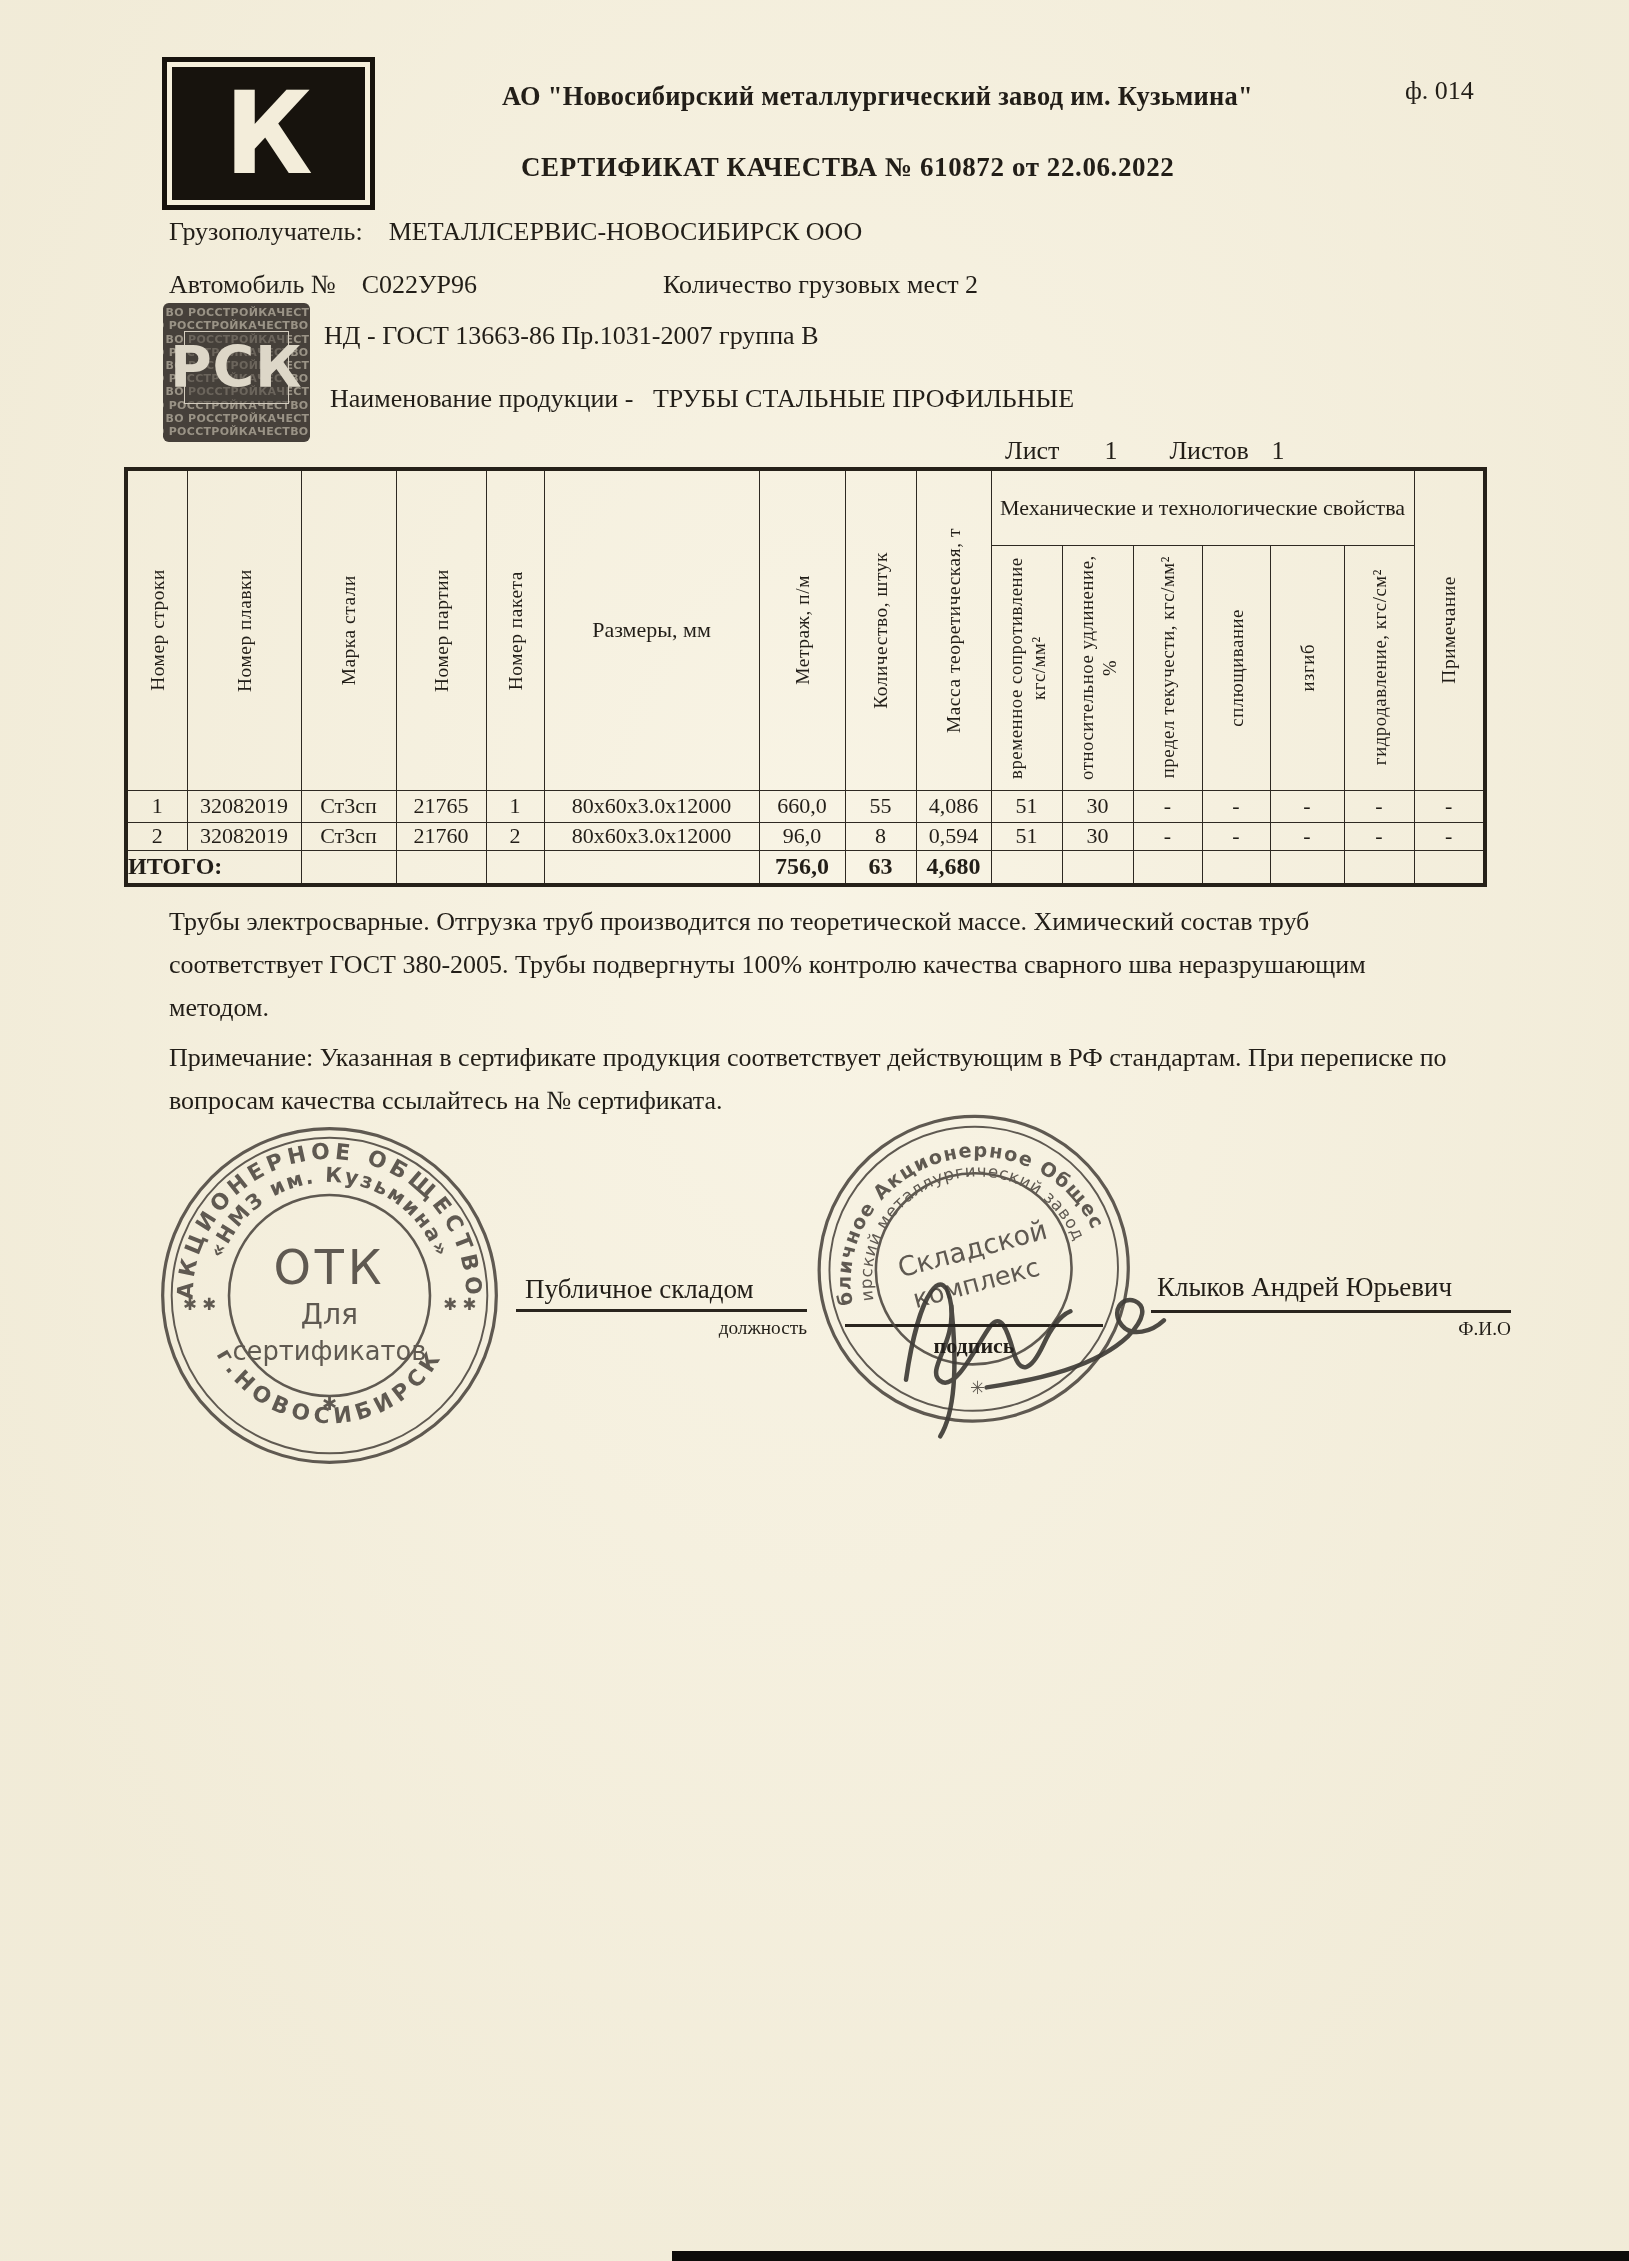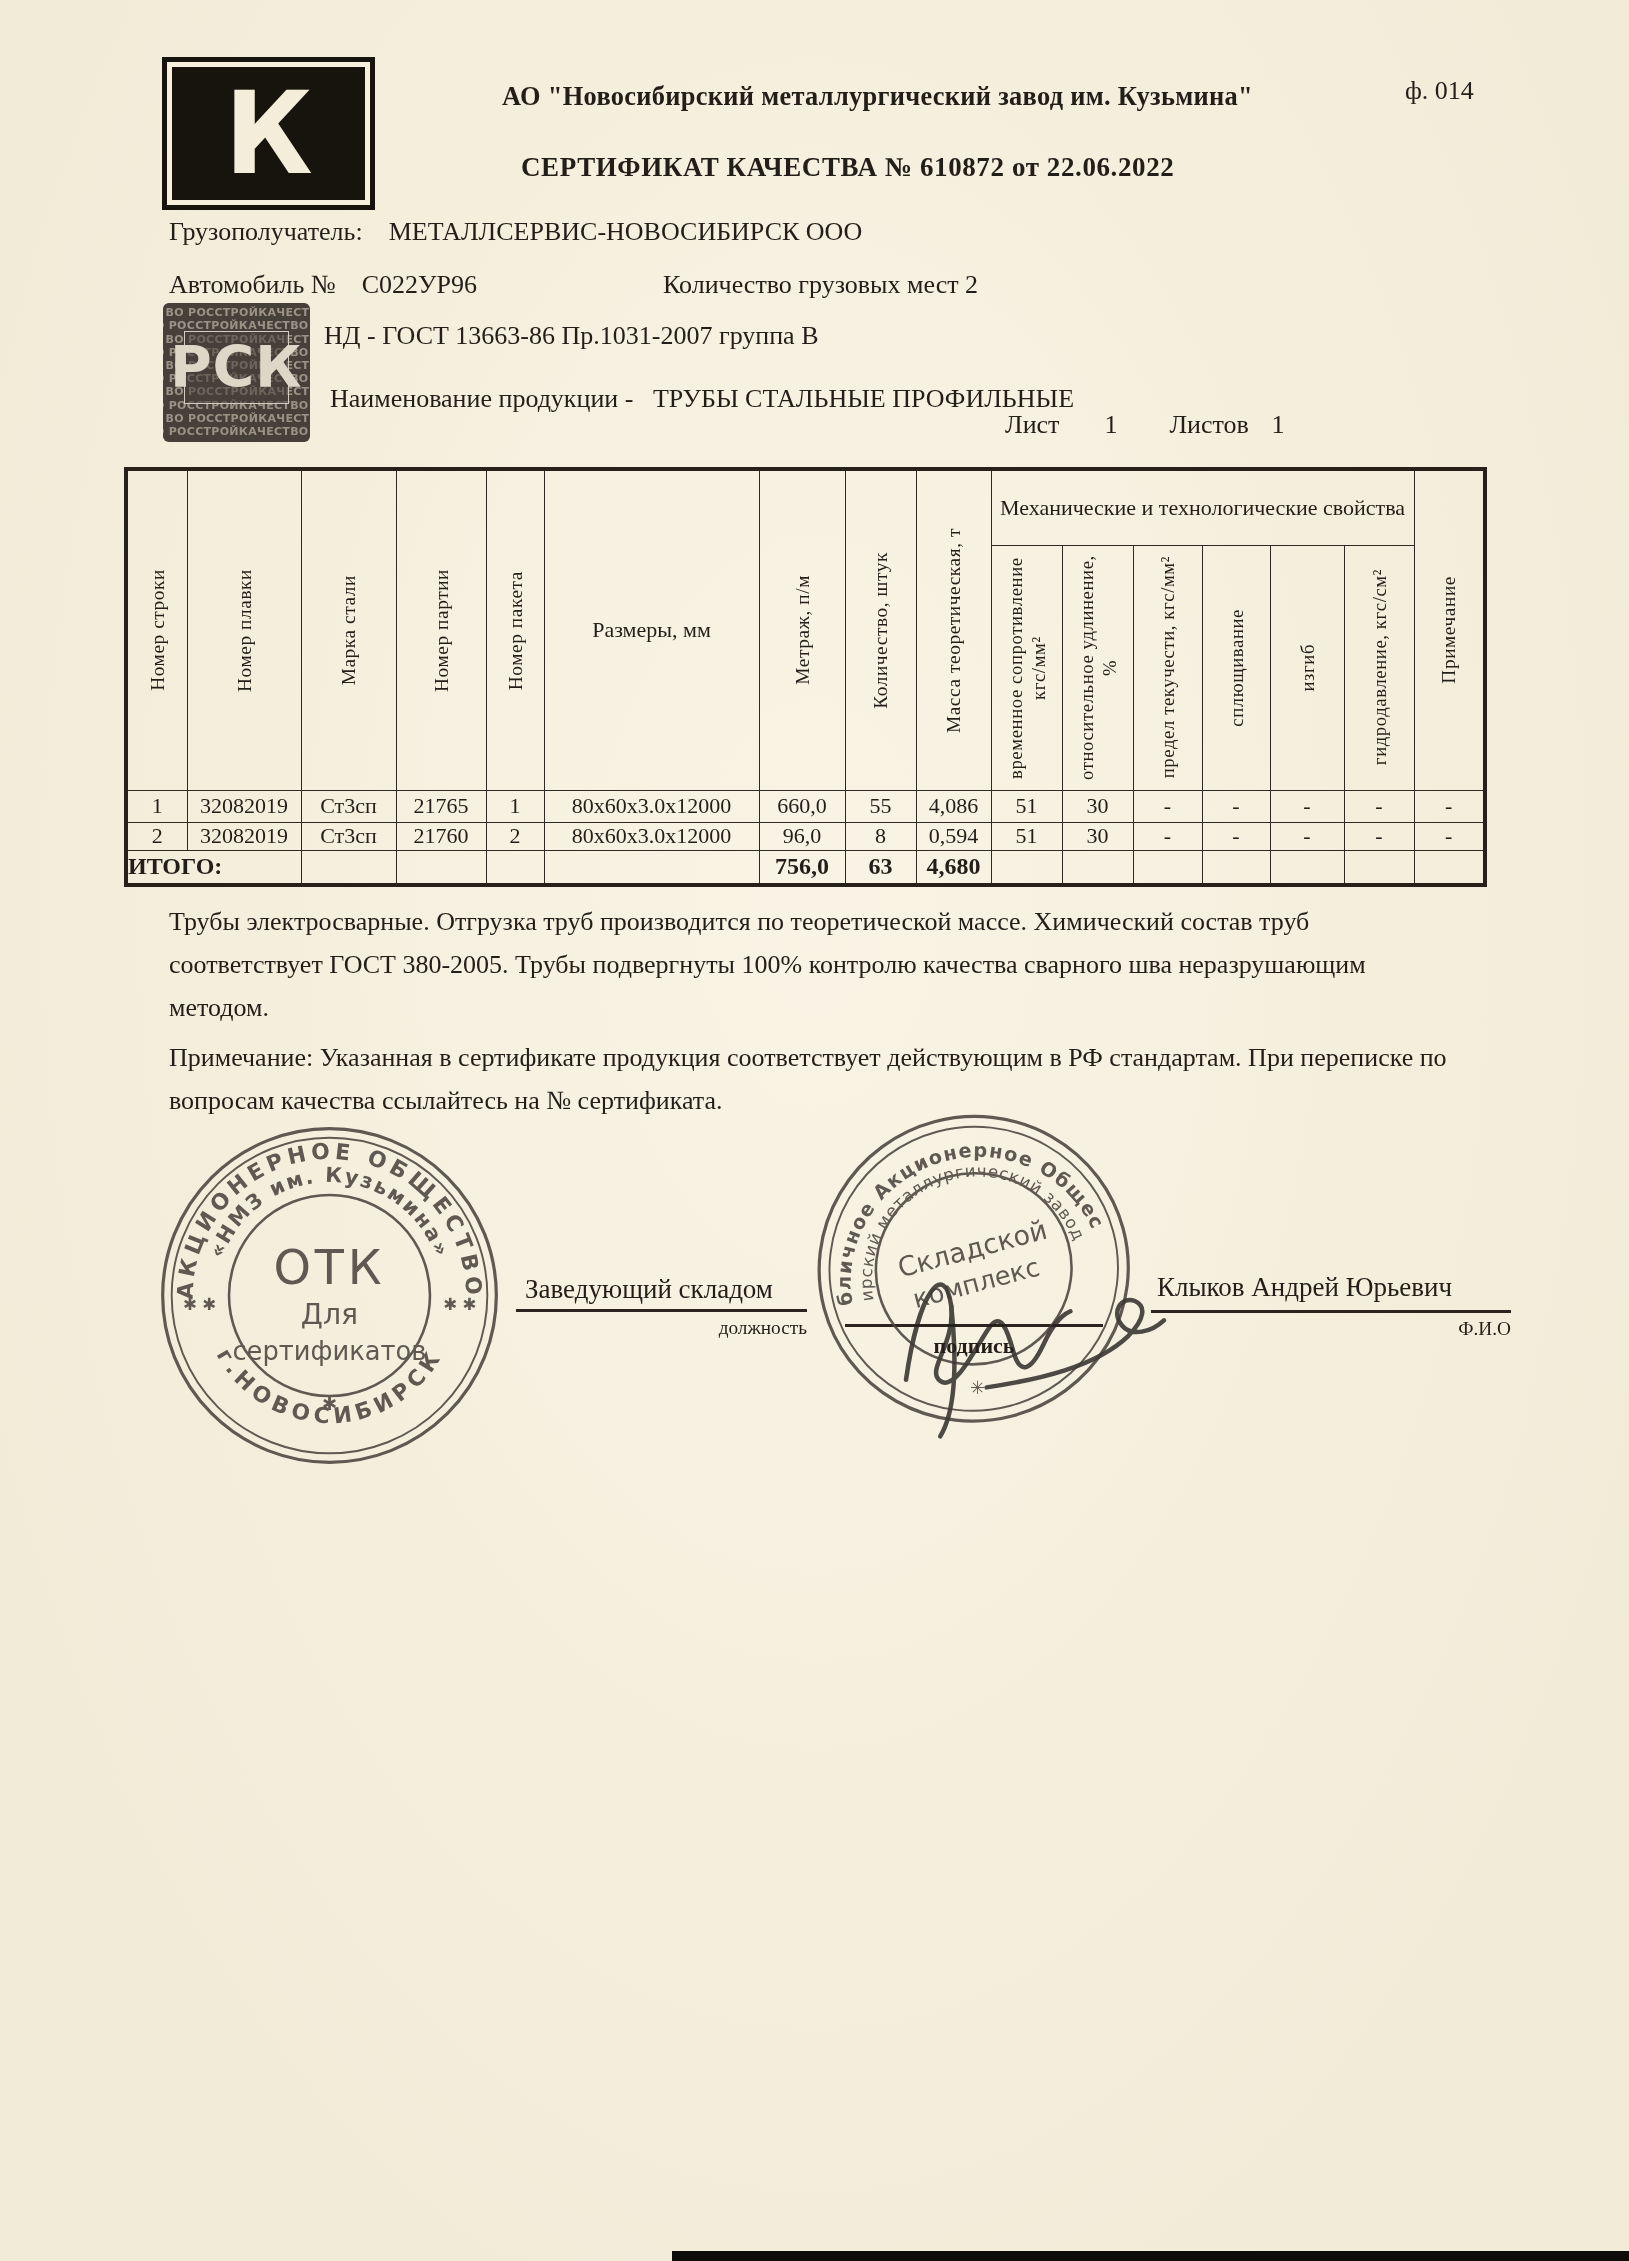--- a/index.html
+++ b/index.html
@@ -19,21 +19,21 @@
   .logo-inner{width:100%;height:100%;background:#17130d;display:flex;align-items:center;justify-content:center;}
   .logo-k{font-family:"DejaVu Sans",sans-serif;font-weight:bold;font-size:108px;line-height:1;color:#f3edda;transform:scaleY(1.05);}
   .company{left:502px;top:81px;font-size:26.4px;font-weight:bold;letter-spacing:0.3px;}
   .formcode{left:1405px;top:76px;font-size:26px;}
   .title{left:521px;top:152px;font-size:27px;font-weight:bold;letter-spacing:0.6px;}
   .line-consignee{left:169px;top:217px;font-size:26px;}
   .line-vehicle{left:169px;top:270px;font-size:26px;}
   .cargo{left:663px;top:270px;font-size:26px;}
   .nd-line{left:324px;top:321px;font-size:26px;}
   .product-line{left:330px;top:368px;font-size:26px;margin-top:16px;}
-  .sheetrow{font-size:26px;}
+  .sheetrow{font-size:26px;margin-top:26px;}
   .gap{display:inline-block;width:26px;}
   
   .rsk{left:163px;top:303px;width:147px;height:139px;background:#46403a;border-radius:5.8px;overflow:hidden;padding:3.2px 0 0 2.6px;box-sizing:border-box;}
   .rsk-row{font-family:"DejaVu Sans",sans-serif;font-weight:bold;font-size:11px;line-height:13.2px;color:#9a9386;white-space:nowrap;letter-spacing:0.3px;}
   .rsk-row:nth-child(even){margin-left:-19.3px;}
   .rsk-center{position:absolute;left:20.6px;top:28px;width:103px;height:71px;border:1.9px solid #d4cdbf;display:flex;align-items:center;justify-content:center;background:rgba(70,64,58,.55);}
   .rsk-big{font-family:"DejaVu Sans",sans-serif;font-weight:800;font-size:57px;color:#ddd7c8;letter-spacing:0.6px;line-height:1;}
   
   table.cert{position:absolute;left:124px;top:467px;width:1359px;border-collapse:collapse;table-layout:fixed;border:4.5px solid #262119;}
   table.cert th, table.cert td{border:1.9px solid #2e2922;padding:0;font-weight:normal;}
@@ -260,21 +260,21 @@
           <td></td>
           <td></td>
           <td></td>
       </tr>
     </tbody>
   </table>
 
   <div class="abs note">Трубы электросварные. Отгрузка труб производится по теоретической массе. Химический состав труб соответствует  ГОСТ 380-2005. Трубы подвергнуты 100% контролю качества сварного шва неразрушающим методом.</div>
   <div class="abs note2">Примечание: Указанная в сертификате продукция соответствует действующим в РФ стандартам. При переписке по вопросам качества ссылайтесь на № сертификата.</div>
 
-  <div class="abs txt sig-pos">Заведующий складом</div>
+  <div class="abs txt sig-pos">Публичное складом</div>
   <div class="abs uline" style="left:516px;top:1309px;width:291px;"></div>
   <div class="abs cap" style="left:516px;top:1317px;width:291px;">должность</div>
 
   <div class="abs uline" style="left:845px;top:1324px;width:258px;"></div>
   <div class="abs sig-sign-cap" style="left:845px;top:1333px;width:258px;">подпись</div>
 
   <div class="abs txt sig-name">Клыков Андрей Юрьевич</div>
   <div class="abs uline" style="left:1151px;top:1310px;width:360px;"></div>
   <div class="abs cap" style="left:1151px;top:1318px;width:360px;">Ф.И.О</div>
 

